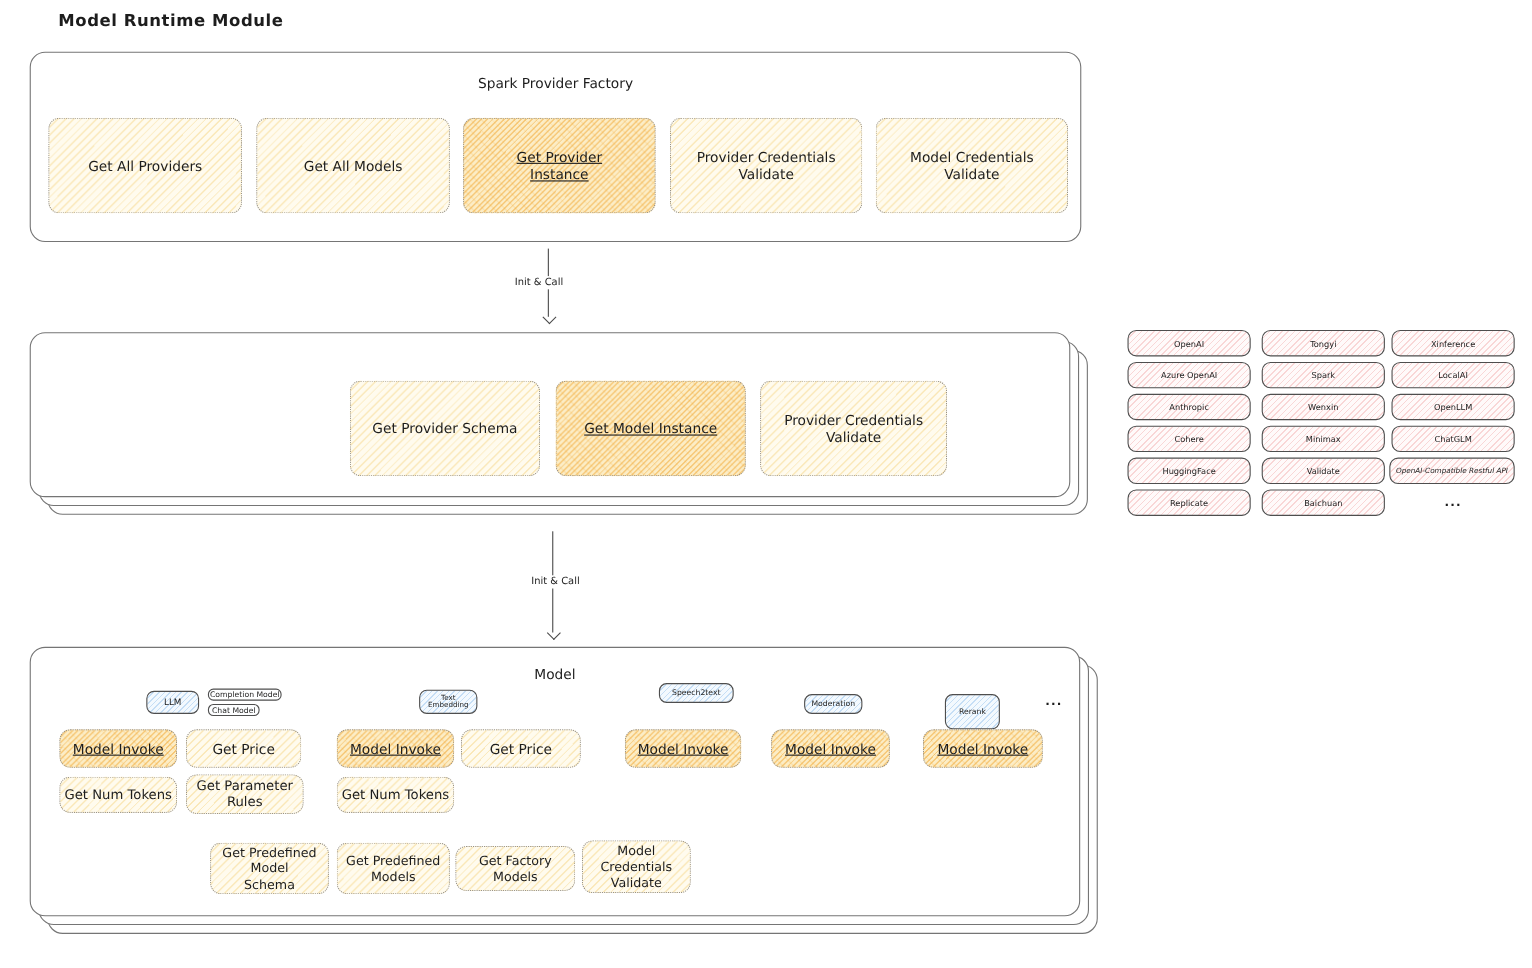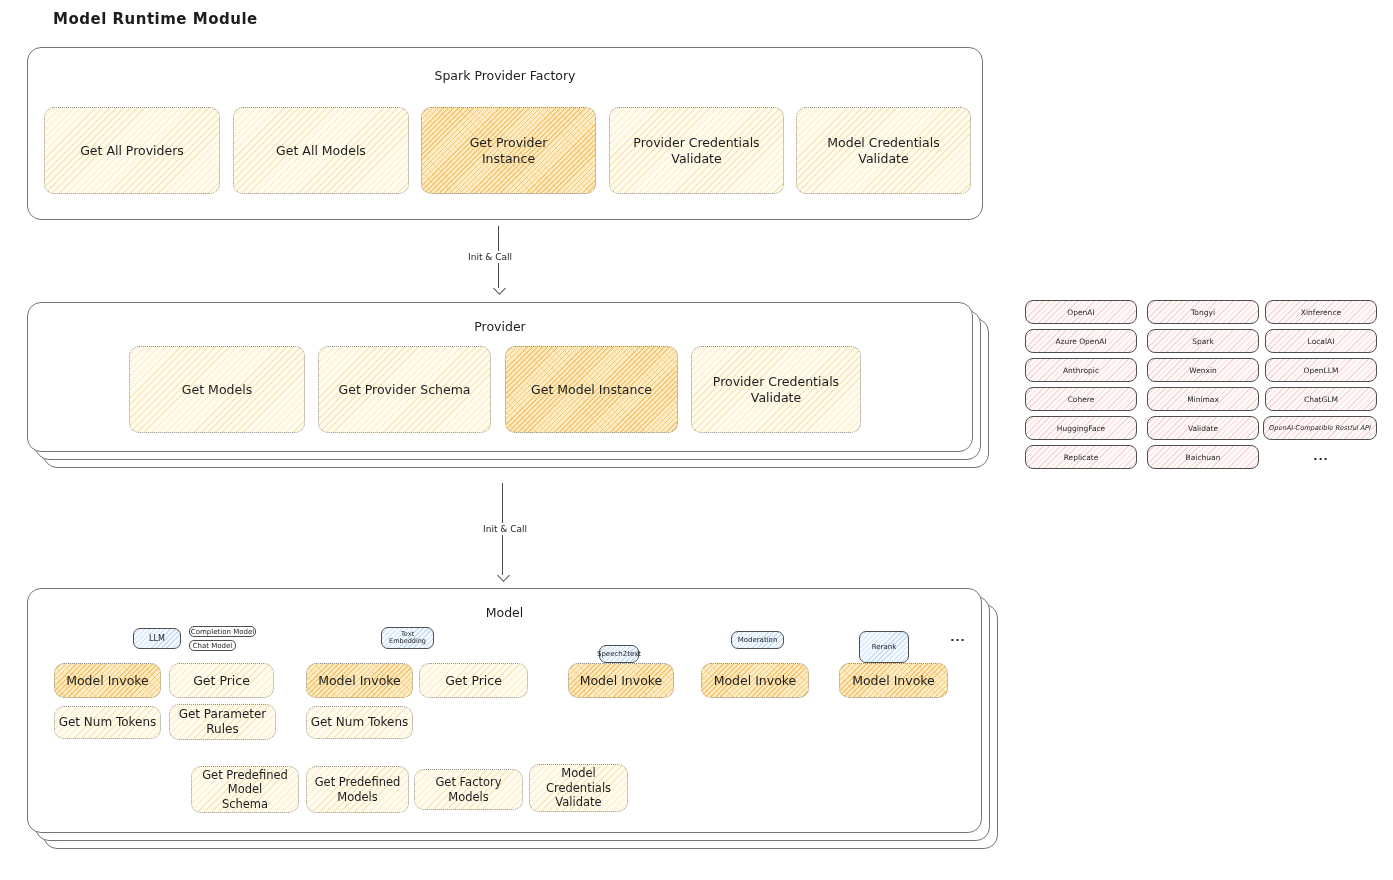--- a/index.html
+++ b/index.html
@@ -25,20 +25,21 @@
     justify-content:center; text-align:center; white-space:pre-line;
     font-size:12.5px; line-height:1.25; border:1.5px dotted #979289;
     border-radius:10px; background-color:#fffbee;
     background-image:repeating-linear-gradient(135deg, rgba(244,207,116,.45) 0px, rgba(244,207,116,.45) 1.1px, transparent 1.1px, transparent 5px);
   }
   .ybox.hl {
     background-color:#fcedc6;
     background-image:
       repeating-linear-gradient(135deg, rgba(241,167,50,.55) 0px, rgba(241,167,50,.55) 1.2px, transparent 1.2px, transparent 3.6px),
       repeating-linear-gradient(45deg, rgba(241,167,50,.18) 0px, rgba(241,167,50,.18) 1px, transparent 1px, transparent 7px);
+    text-decoration: underline;
   }
   .pbox {
     position:absolute; box-sizing:border-box; display:flex; align-items:center;
     justify-content:center; text-align:left; font-size:7.5px;
     border:1.3px solid #4e4e4e; border-radius:8px; background-color:#fffafa;
     background-image:repeating-linear-gradient(135deg, rgba(235,132,132,.30) 0px, rgba(235,132,132,.30) 1px, transparent 1px, transparent 4px);
   }
   .pbox.smalltxt { font-size:6.6px;font-style:italic; }
   .bbox {
     position:absolute; box-sizing:border-box; display:flex; align-items:center;
@@ -83,22 +84,20 @@
 Validate</div>
   </div>
 
   <div class="aline" style="left:498px;top:226px;height:62px"></div>
   <div class="ahead" style="left:495px;top:284px"></div>
   <div class="alabel" style="left:490px;top:257px">Init &amp; Call</div>
 
   <div class="stack" style="left:43px;top:318px;width:946px;height:150px"></div>
   <div class="stack" style="left:35px;top:310px;width:946px;height:150px"></div>
   <div class="container" style="left:27px;top:302px;width:946px;height:150px">
-    <div class="sec-title" style="top:16px">Provider</div>
-    <div class="ybox" style="left:101px;top:43px;width:176px;height:87px">Get Models</div>
     <div class="ybox" style="left:290px;top:43px;width:173px;height:87px">Get Provider Schema</div>
     <div class="ybox hl" style="left:477px;top:43px;width:173px;height:87px">Get Model Instance</div>
     <div class="ybox" style="left:663px;top:43px;width:170px;height:87px">Provider Credentials
 Validate</div>
   </div>
 
   <div class="pbox" style="left:1025px;top:300px;width:112px;height:24px">OpenAI</div>
   <div class="pbox" style="left:1025px;top:329px;width:112px;height:24px">Azure OpenAI</div>
   <div class="pbox" style="left:1025px;top:358px;width:112px;height:24px">Anthropic</div>
   <div class="pbox" style="left:1025px;top:387px;width:112px;height:24px">Cohere</div>
@@ -126,21 +125,21 @@
   <div class="stack" style="left:43px;top:604px;width:955px;height:245px"></div>
   <div class="stack" style="left:35px;top:596px;width:955px;height:245px"></div>
   <div class="container" style="left:27px;top:588px;width:955px;height:245px">
     <div class="sec-title" style="top:16px">Model</div>
 
     <div class="bbox" style="left:105px;top:39px;width:48px;height:21px;font-size:8px">LLM</div>
     <div class="wtab" style="left:161px;top:37px;width:67px;height:11px">Completion Model</div>
     <div class="wtab" style="left:161px;top:51px;width:47px;height:11px">Chat Model</div>
     <div class="bbox" style="left:353px;top:38px;width:53px;height:22px;font-size:6.5px">Text
 Embedding</div>
-    <div class="bbox" style="left:571px;top:56px;width:40px;height:18px">Speech2text</div>
+    <div class="bbox" style="left:571px;top:32px;width:68px;height:18px">Speech2text</div>
     <div class="bbox" style="left:703px;top:42px;width:53px;height:18px">Moderation</div>
     <div class="bbox" style="left:831px;top:42px;width:50px;height:32px">Rerank</div>
     <div class="dots" style="left:920px;top:42px;width:20px">...</div>
 
     <div class="ybox hl" style="left:26px;top:74px;width:107px;height:35px">Model Invoke</div>
     <div class="ybox" style="left:141px;top:74px;width:105px;height:35px">Get Price</div>
     <div class="ybox hl" style="left:278px;top:74px;width:107px;height:35px">Model Invoke</div>
     <div class="ybox" style="left:391px;top:74px;width:109px;height:35px">Get Price</div>
     <div class="ybox hl" style="left:540px;top:74px;width:106px;height:35px">Model Invoke</div>
     <div class="ybox hl" style="left:673px;top:74px;width:108px;height:35px">Model Invoke</div>

